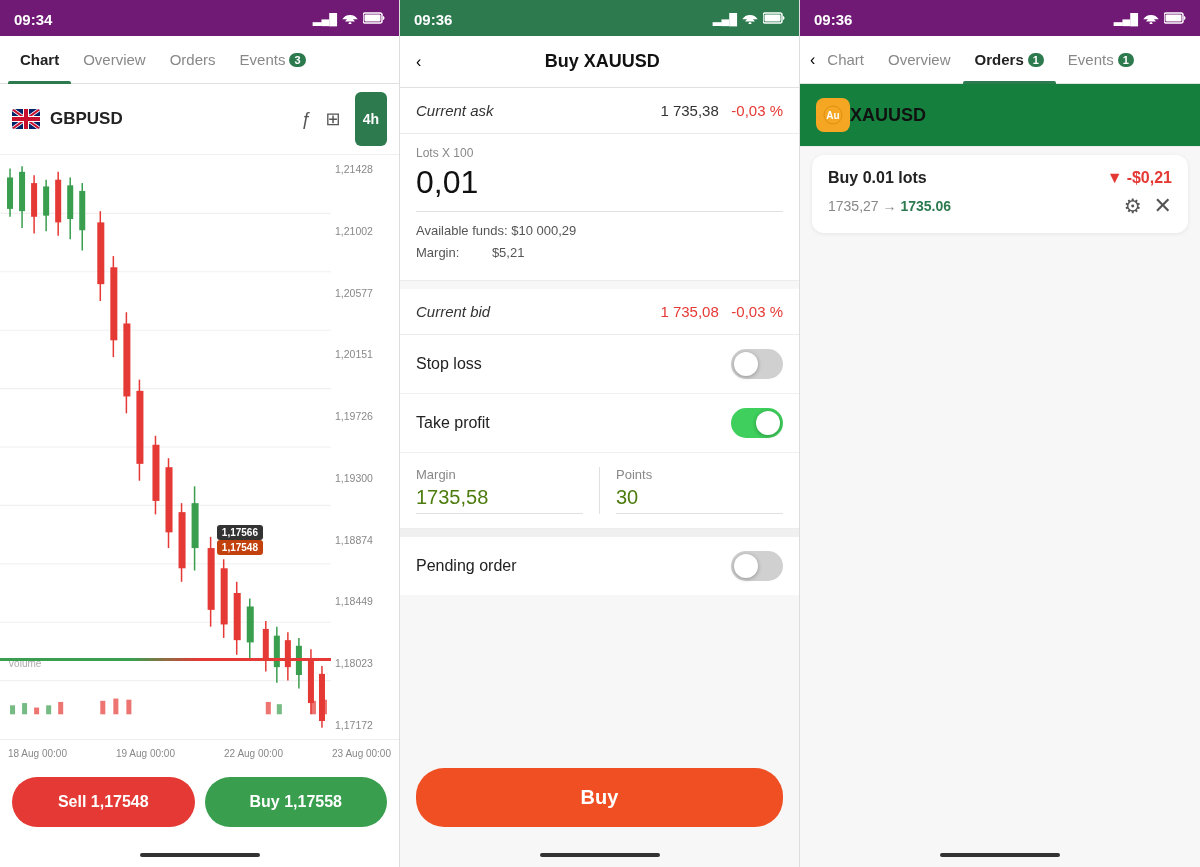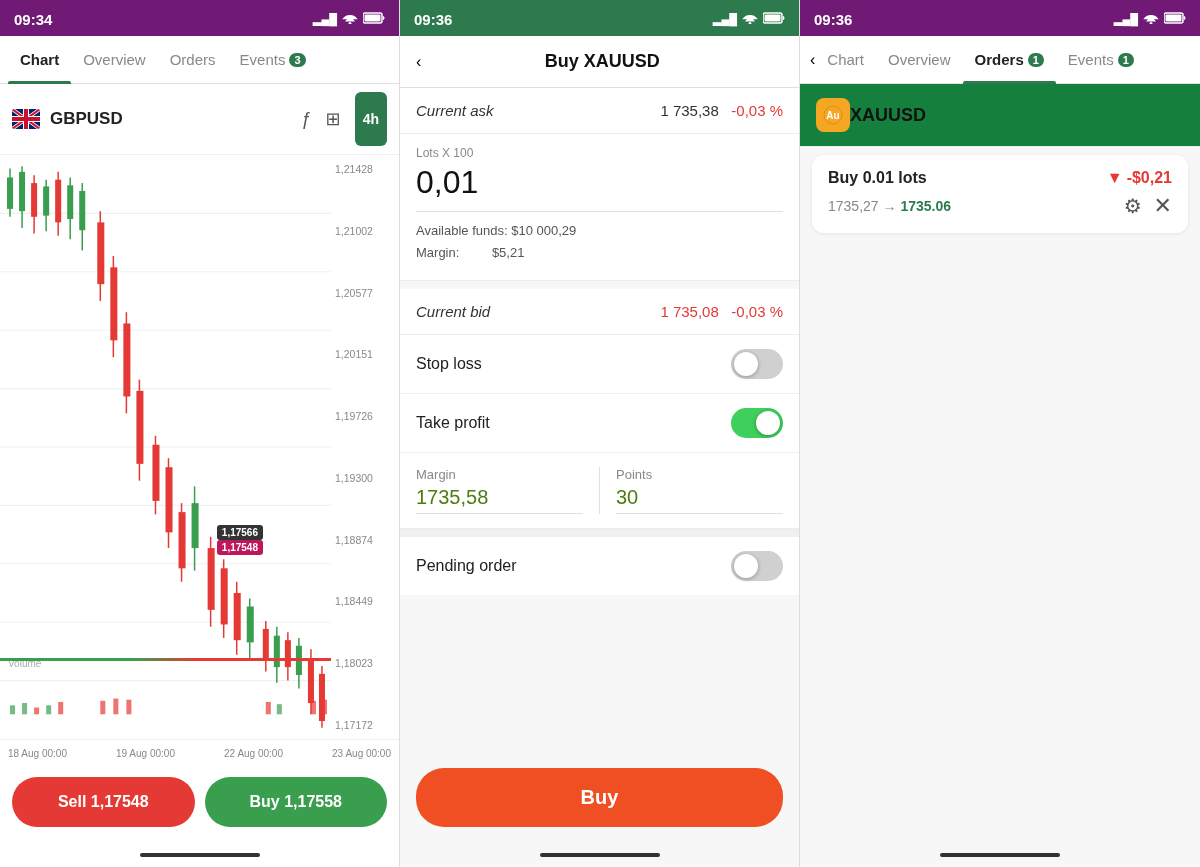--- a/index.html
+++ b/index.html
@@ -595,21 +595,21 @@
         <rect x="113" y="484" width="5" height="14" fill="#e53935" opacity="0.7"></rect>
         <rect x="126" y="485" width="5" height="13" fill="#e53935" opacity="0.7"></rect>
         <rect x="265" y="487" width="5" height="11" fill="#e53935" opacity="0.7"></rect>
         <rect x="276" y="489" width="5" height="9" fill="#3a9e4f" opacity="0.7"></rect>
         <rect x="310" y="486" width="5" height="12" fill="#e53935" opacity="0.7"></rect>
         <rect x="321" y="485" width="5" height="13" fill="#e53935" opacity="0.7"></rect>
       </svg>
 
       
       <div class="price-badge" style="top: 370px;">1,17566</div>
-      <div class="price-badge" style="top: 385px; background: #be185d;">1,17548</div>
+      <div class="price-badge" style="top: 385px; background: #c2410c;">1,17548</div>
     </div>
 
     <div class="volume-label">Volume</div>
 
     <div style="position:absolute; bottom: 78px; left:0; right: 68px; height: 3px; background: linear-gradient(to right, #3a9e4f 40%, #e53935 60%);"></div>
   </div>
 
   <div class="time-axis">
     <span>18 Aug 00:00</span>
     <span>19 Aug 00:00</span>

